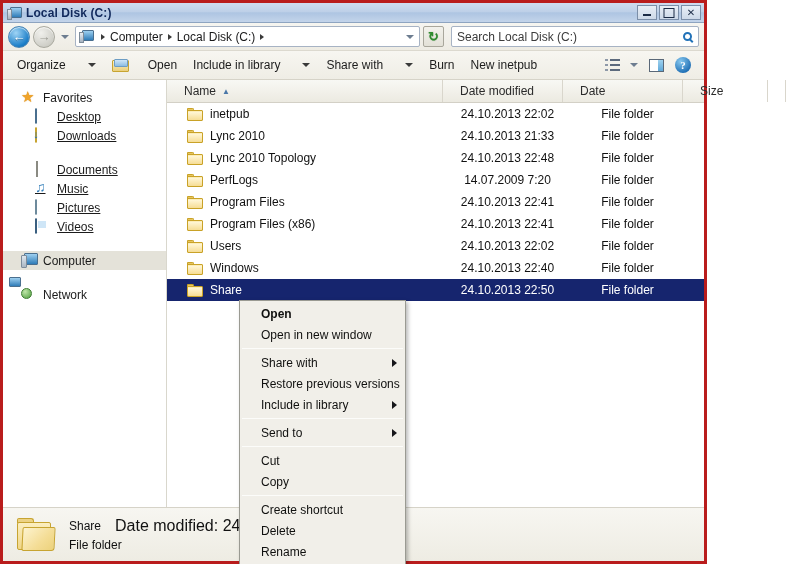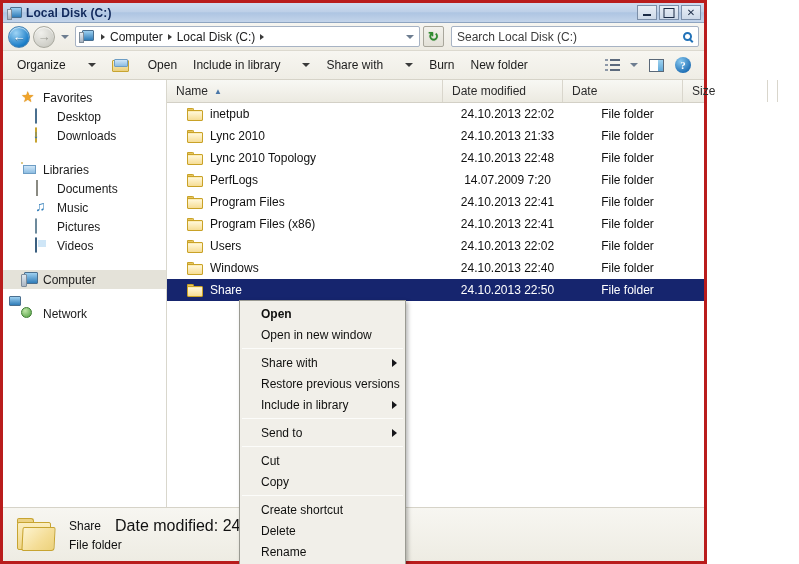--- a/index.html
+++ b/index.html
@@ -203,36 +203,36 @@
     border-right: 1px solid #d9d7cd;
     padding-top: 8px; overflow: hidden;
     display: flex; flex-direction: column;
   }
   .nav-group { margin-bottom: 2px; }
   .nav-row {
     display: flex; align-items: center; height: 19px;
     padding-left: 18px; gap: 6px; cursor: pointer; font-size: 12px; color: #1b1b1b;
     white-space: nowrap;
   }
-  .nav-row.child { padding-left: 32px; }
+  .nav-row.child { padding-left: 32px; text-decoration: underline; }
   .nav-row.selected { background: #e4e2d9; }
   .nav-ico { width: 16px; height: 16px; flex: 0 0 16px; position: relative; }
   .nav-gap { height: 13px; }
 
   
   #filepane {
     flex: 1 1 auto; display: flex; flex-direction: column; min-width: 0; background: #ffffff;
   }
   #colhead {
     height: 23px; flex: 0 0 23px; display: flex;
     background: linear-gradient(to bottom,#f8f8f4,#eceae1);
     border-bottom: 1px solid #d3d0c6;
   }
   .col {
-    display: flex; align-items: center; padding-left: 9px;
+    display: flex; align-items: center; padding-left: 17px;
     font-size: 12px; color: #2b2b2b; cursor: pointer;
     border-right: 1px solid #d9d6cc; position: relative;
     white-space: nowrap; overflow: hidden;
   }
   .sortmark {
     margin-left: 6px; font-size: 8px; color: #4a77a8;
   }
   .c-name { flex: 0 0 276px; }
   .c-date { flex: 0 0 120px; }
   .c-type { flex: 0 0 120px; }
@@ -509,21 +509,21 @@
       <span class="tb-caret"></span>
     </div>
     <div class="tbitem">
       <span>Share with</span>
       <span class="tb-caret"></span>
     </div>
     <div class="tbitem">
       <span>Burn</span>
     </div>
     <div class="tbitem">
-      <span>New folder</span>
+      <span>New inetpub</span>
     </div>
 
     <div id="tb-spacer"></div>
 
     <div id="tb-right">
       <div class="tbsmall">
         <span class="lv">
           <i></i>
             <i></i>
             <i></i>
@@ -559,24 +559,20 @@
         </div>
         <div class="nav-row child">
           <span class="nav-ico"><span class="ic-download"></span></span>
           <span>Downloads</span>
         </div>
       </div>
 
       <div class="nav-gap"></div>
 
       <div class="nav-group">
-        <div class="nav-row">
-          <span class="nav-ico"><span class="ic-libraries"></span></span>
-          <span>Libraries</span>
-        </div>
         <div class="nav-row child">
           <span class="nav-ico"><span class="ic-doc"></span></span>
           <span>Documents</span>
         </div>
         <div class="nav-row child">
           <span class="nav-ico"><span class="ic-music">♫</span></span>
           <span>Music</span>
         </div>
         <div class="nav-row child">
           <span class="nav-ico"><span class="ic-pictures"></span></span>

